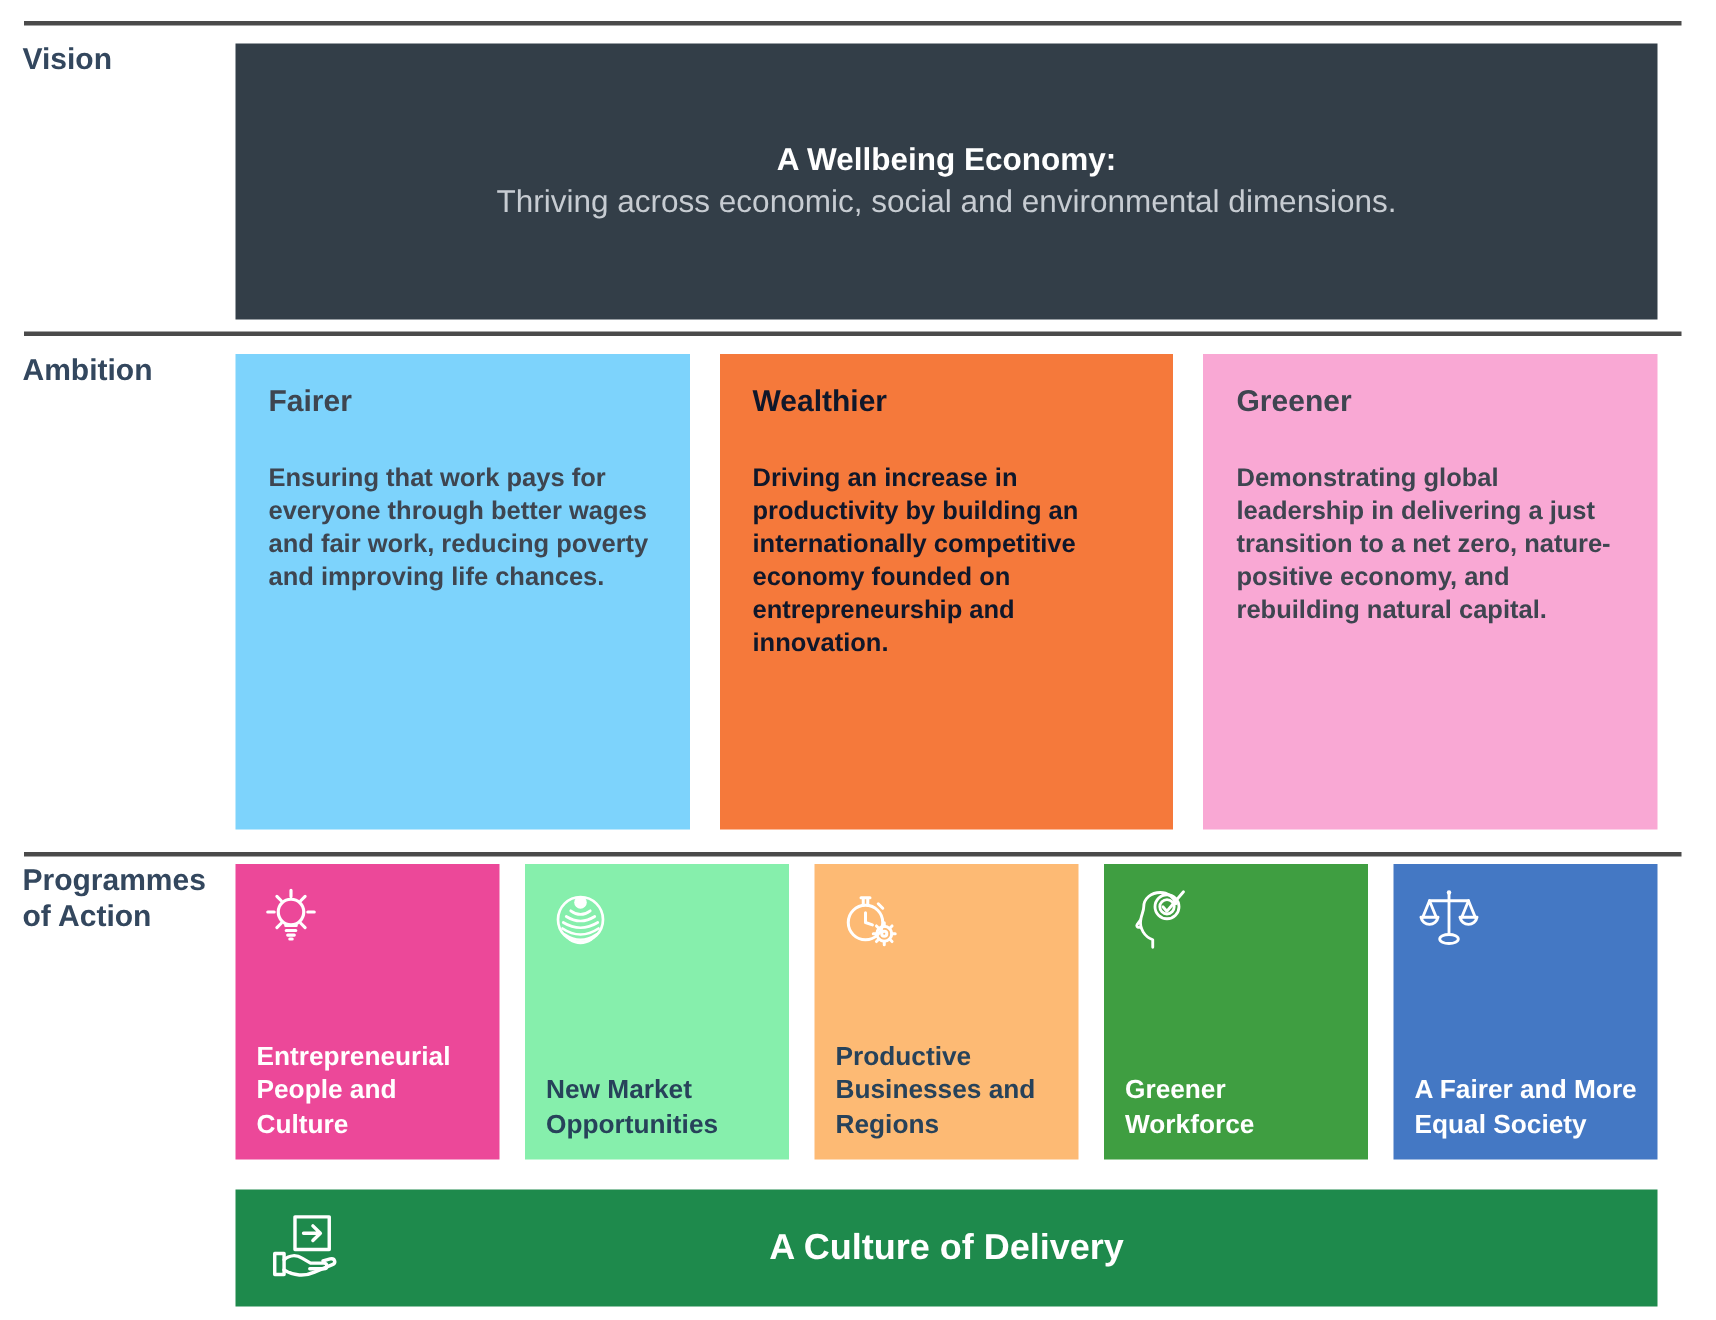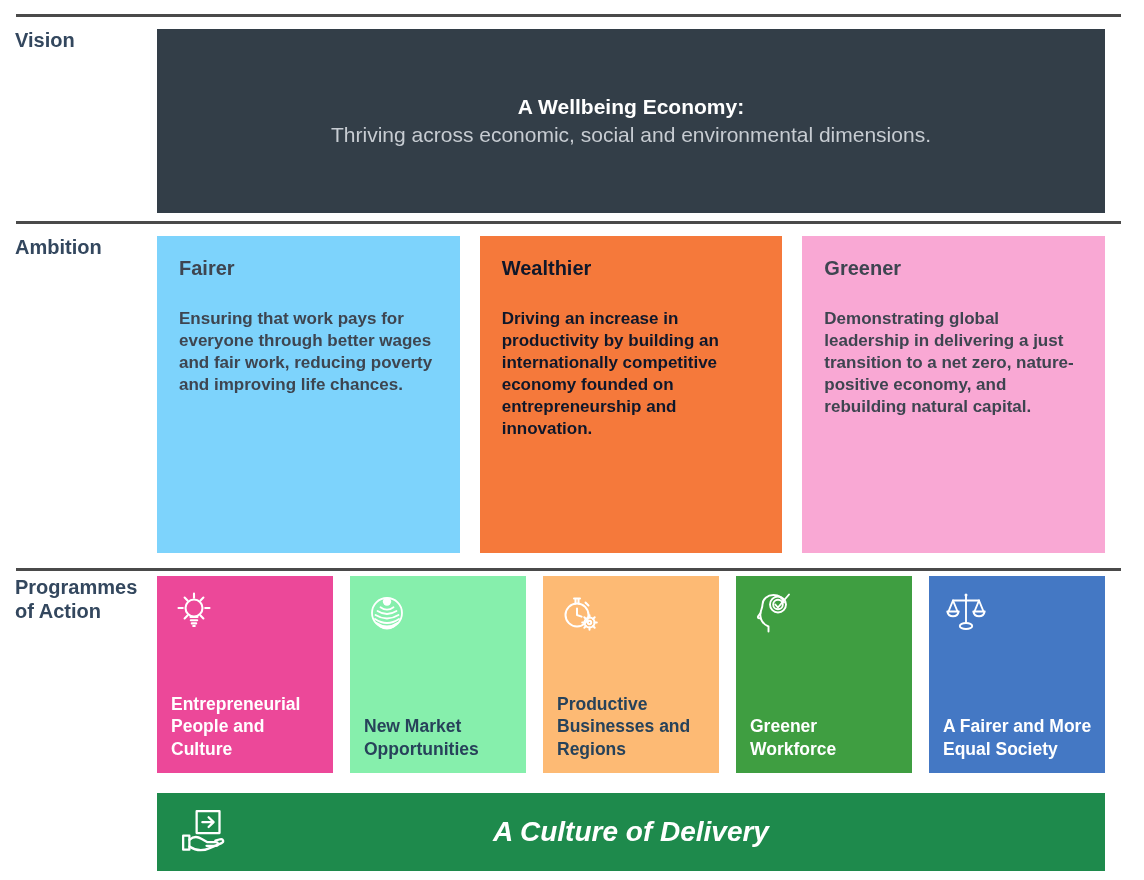--- a/index.html
+++ b/index.html
@@ -54,21 +54,21 @@
     font-size:17.5px; font-weight:700; line-height:1.28;
   }
 
   
   .row.delivery { margin-top:20px; }
   .delivery-bar {
     position:relative; height:78px; width:948px;
     display:flex; align-items:center; justify-content:center;
   }
   .delivery-icon { position:absolute; left:22px; top:12px; width:54px; height:54px; }
-  .delivery-label { font-size:28px; font-weight:700;font-style:italic; }
+  .delivery-label { font-size:24px; font-weight:700; }
 
   svg { overflow:visible; }
 </style>
 </head>
 <body>
 
 <div class="rule top"></div>
 
 <div class="row vision">
   <div class="row-label">Vision</div>

